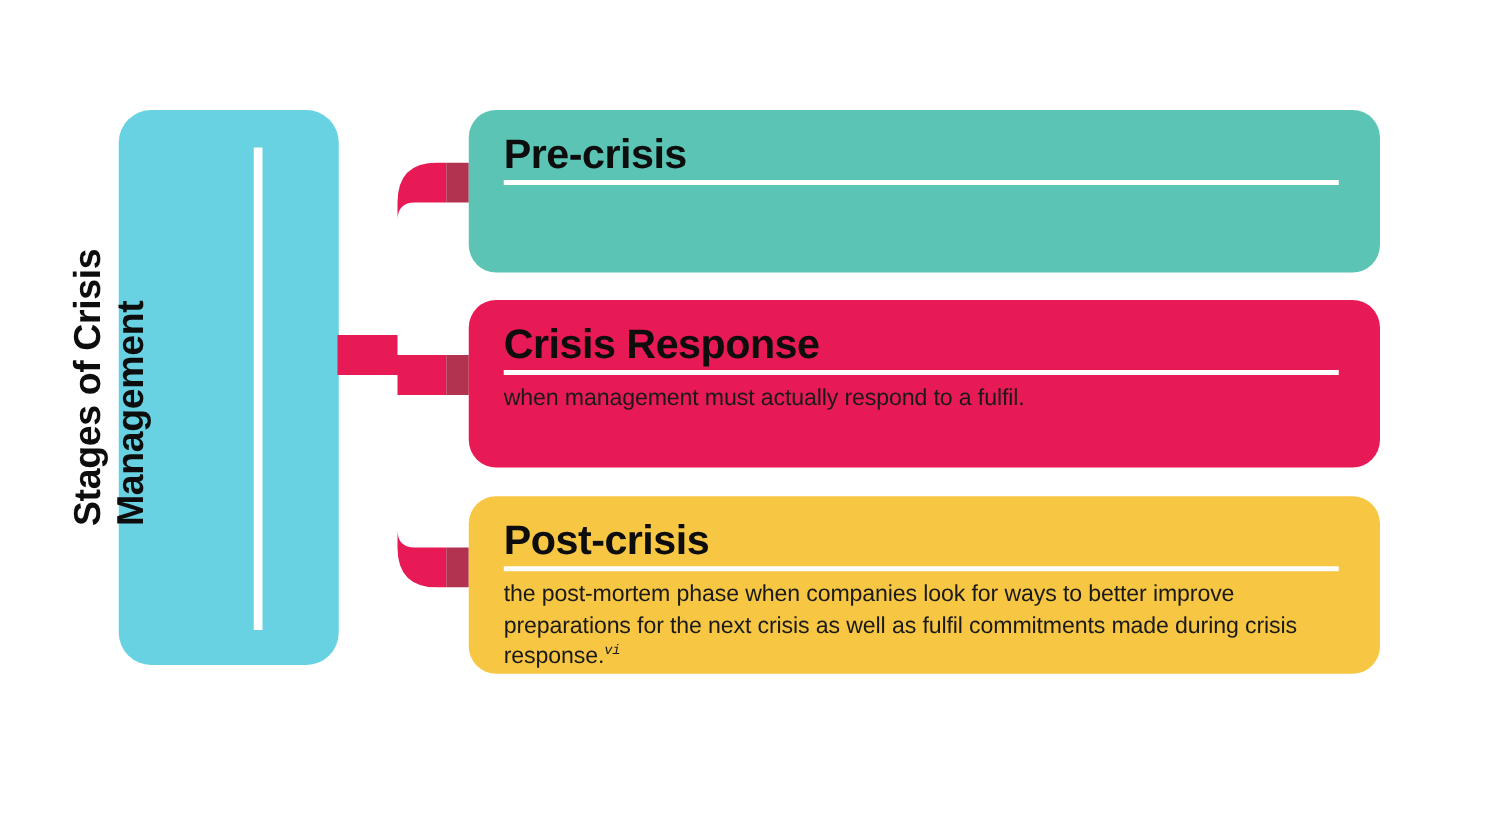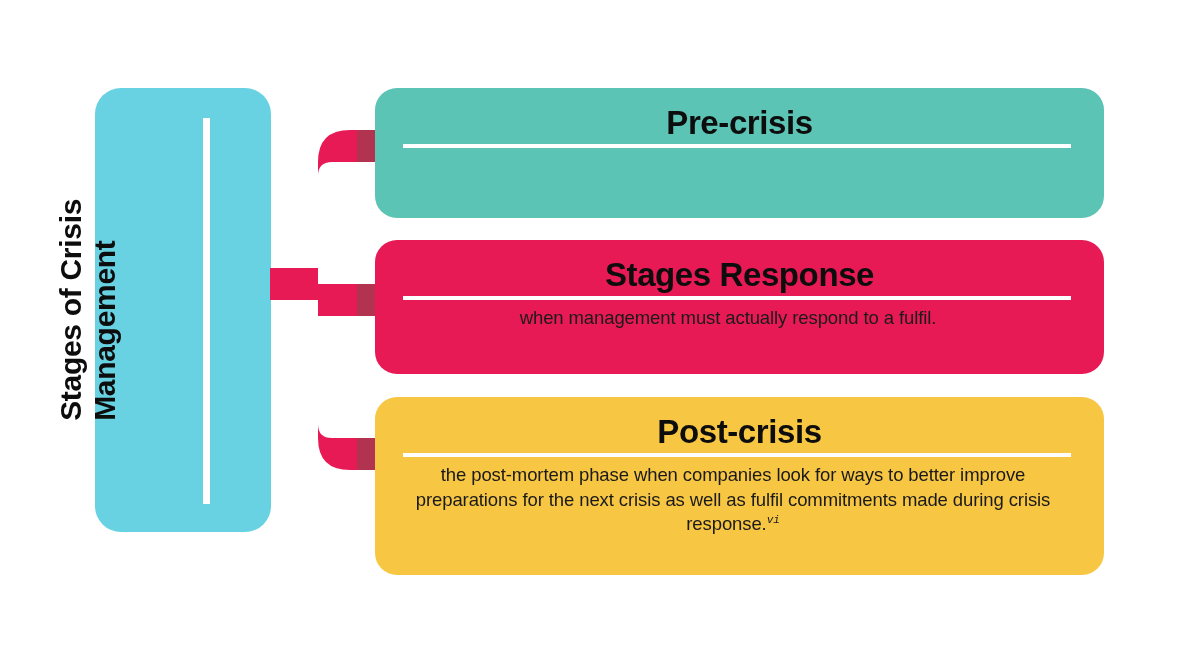--- a/index.html
+++ b/index.html
@@ -74,25 +74,24 @@
   .bracket svg { display: block; }
 
   
   .card {
     position: absolute;
     left: 375px;
     width: 729px;
     border-radius: 22px;
     box-sizing: border-box;
     padding: 18px 28px 16px 28px;
-    text-align: center;
   }
   .card-teal   { top: 88px;  height: 130px; background: #5bc4b4; }
   .card-crimson{ top: 240px; height: 134px; background: #e81a55; }
-  .card-yellow { top: 397px; height: 178px; background: #f7c642; }
+  .card-yellow { top: 397px; height: 142px; background: #f7c642; }
 
   .card-title {
     font-size: 33px;
     font-weight: bold;
     color: #0d0d0d;
     line-height: 1.0;
     letter-spacing: -0.4px;
     margin: 0;
   }
   .card-rule {
@@ -148,21 +147,21 @@
       <rect x="95" y="308" width="18" height="32" fill="#b23350"></rect>
     </svg>
   </div>
 
   <div class="card card-teal">
     <div class="card-title">Pre-crisis</div>
     <div class="card-rule"></div>
   </div>
 
   <div class="card card-crimson">
-    <div class="card-title">Stages Response</div>
+    <div class="card-title">Crisis Response</div>
     <div class="card-rule"></div>
     <div class="card-body">when management must actually respond to a fulfil.</div>
   </div>
 
   <div class="card card-yellow">
     <div class="card-title">Post-crisis</div>
     <div class="card-rule"></div>
     <div class="card-body"><span>the post-mortem phase when companies look for ways to better improve preparations for the next crisis as well as fulfil commitments made during crisis response.</span><span class="footnote-mark">vi</span></div>
   </div>
 

